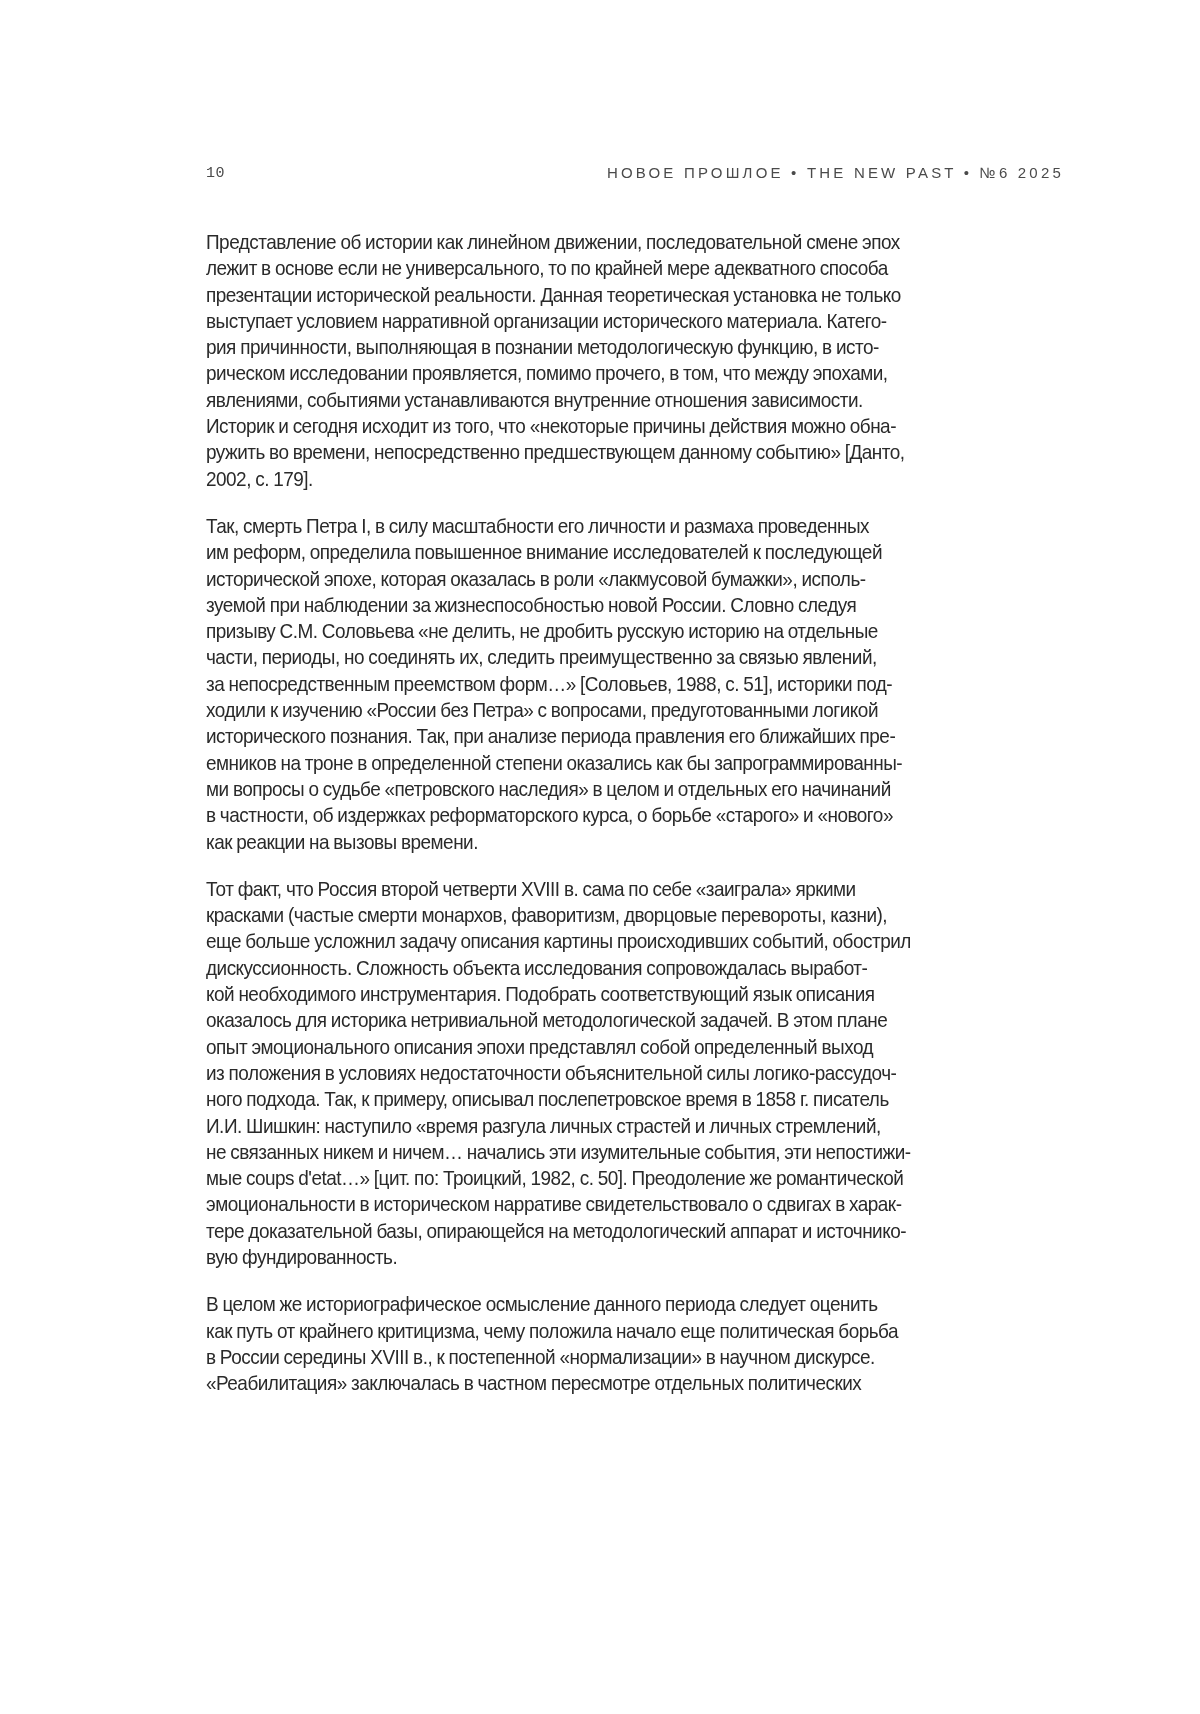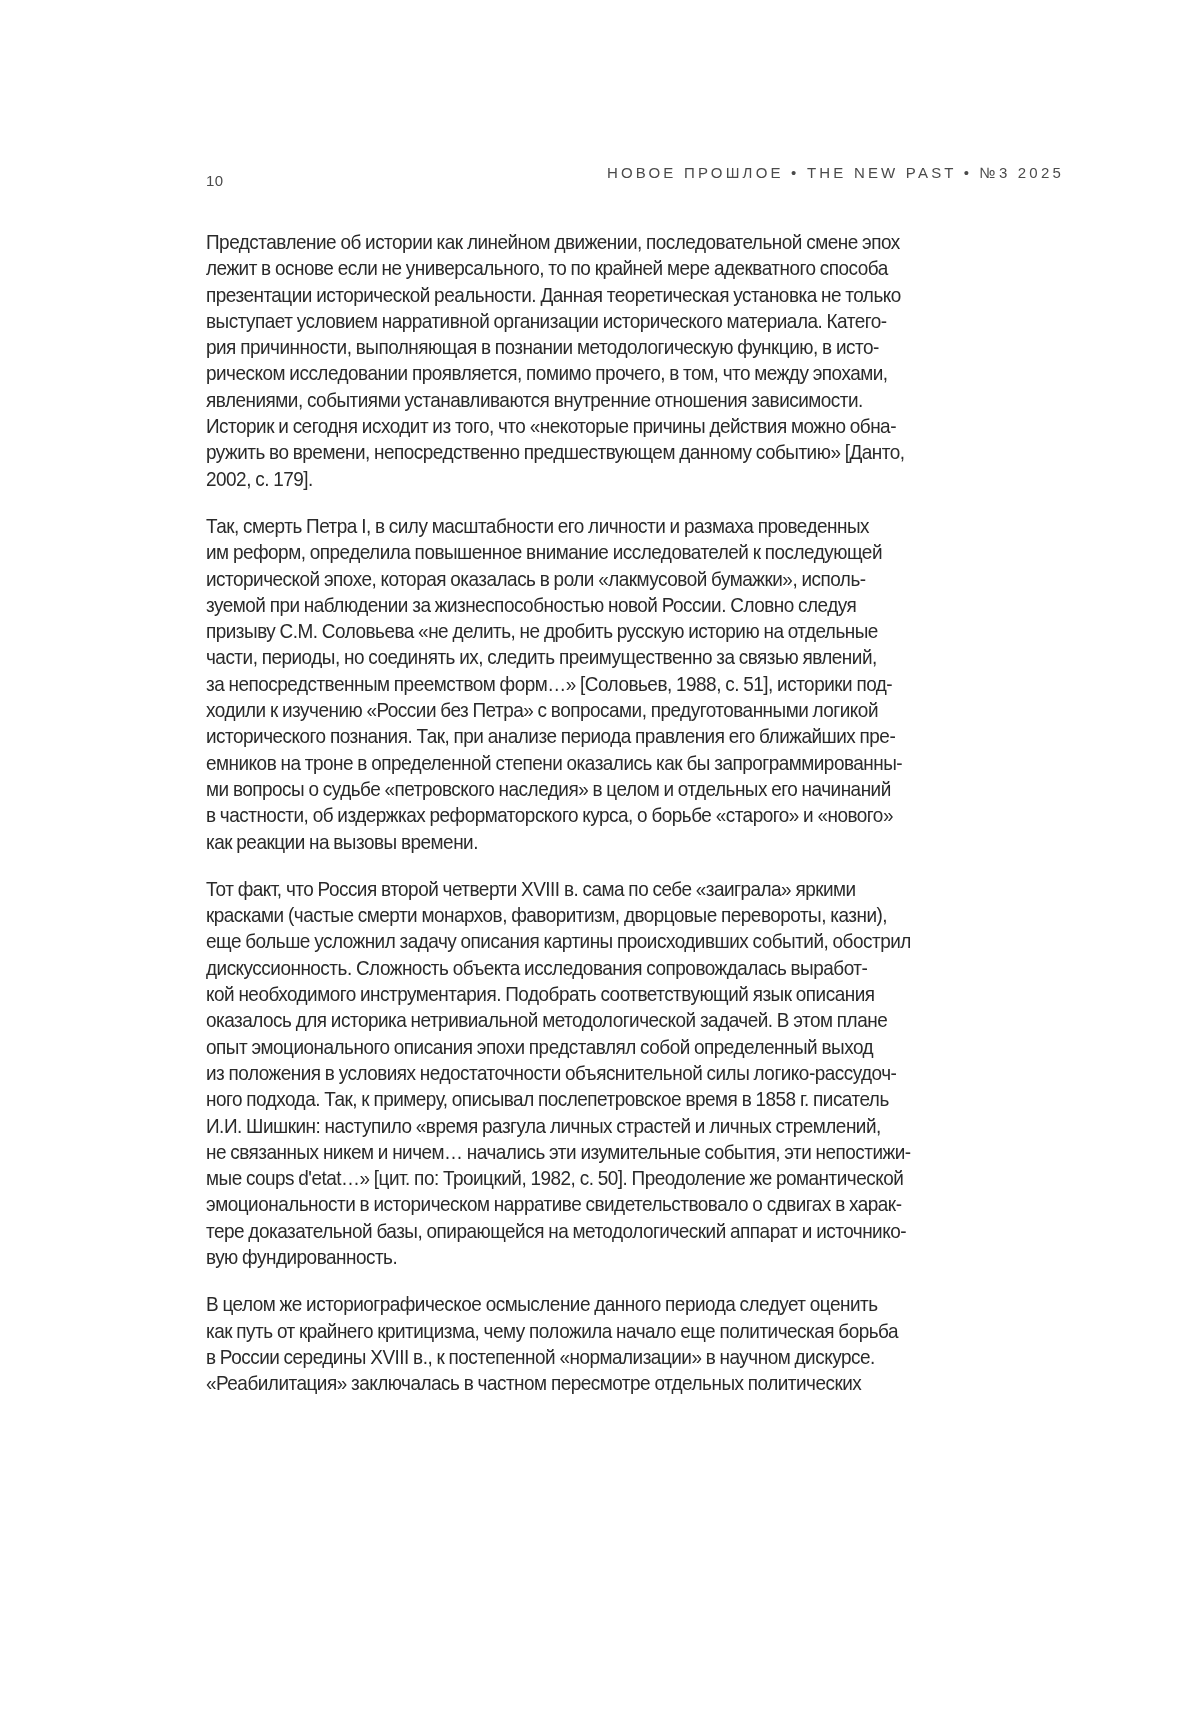--- a/index.html
+++ b/index.html
@@ -2,38 +2,38 @@
 <html><head>
   <meta charset="utf-8">
   <style>
     html, body { margin: 0; padding: 0; background: #ffffff; }
     body { width: 1200px; height: 1714px; position: relative; overflow: hidden; }
     .page { position: absolute; left: 0; top: 0; width: 1200px; height: 1714px; background: #ffffff; }
     .running-head {
       position: absolute; top: 164px; left: 206px; width: 858px; height: 22px;
       font-family: "Liberation Sans", sans-serif; font-size: 15px; color: #4a4a4a;
     }
-    .running-head .folio { position: absolute; left: 0; top: 8px; letter-spacing: 0.5px; }
+    .running-head .folio { position: absolute; left: 0; top: 1px; letter-spacing: 0.5px; font-family: Liberation Mono, monospace; }
     .running-head .journal { position: absolute; right: 0; top: 0; letter-spacing: 3.2px; }
     .body-text {
       position: absolute; top: 229px; left: 206px; width: 862px;
       font-family: "Liberation Sans", sans-serif; font-size: 20.4px; line-height: 26.3px;
       color: #2a2a2a; letter-spacing: -0.55px; word-spacing: -0.5px;
       transform: scaleX(0.93); transform-origin: left top;
     }
     .body-text p { margin: 0 0 21px 0; white-space: normal; }
     .line { display: block; white-space: nowrap; }
   </style>
 </head>
 <body>
 
 <div class="page">
   <div class="running-head">
     <span class="folio">10</span>
-    <span class="journal">НОВОЕ ПРОШЛОЕ • THE NEW PAST • №3 2025</span>
+    <span class="journal">НОВОЕ ПРОШЛОЕ • THE NEW PAST • №6 2025</span>
   </div>
 
   <div class="body-text">
     <p>
       <span class="line">Представление об истории как линейном движении, последовательной смене эпох</span>
       <span class="line">лежит в основе если не универсального, то по крайней мере адекватного способа</span>
       <span class="line">презентации исторической реальности. Данная теоретическая установка не только</span>
       <span class="line">выступает условием нарративной организации исторического материала. Катего-</span>
       <span class="line">рия причинности, выполняющая в познании методологическую функцию, в исто-</span>
       <span class="line">рическом исследовании проявляется, помимо прочего, в том, что между эпохами,</span>

